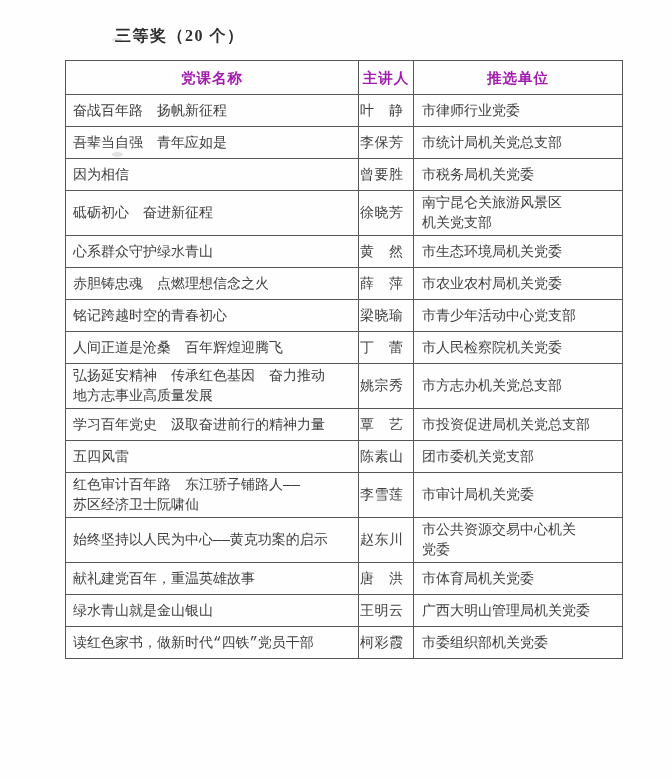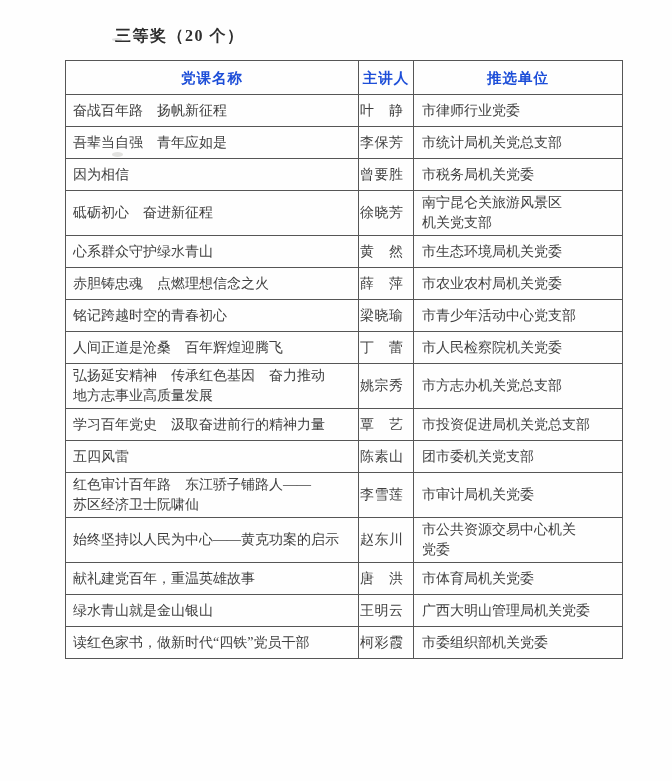--- a/index.html
+++ b/index.html
@@ -37,26 +37,26 @@
     border:1px solid #565656;
     line-height:20px;
     vertical-align:middle;
     white-space:pre-line;
     overflow:hidden;
   }
   .award-table thead th{
     height:29px;
     font-size:14.5px;
     font-weight:bold;
-    color:#1d4ed8;
+    color:#a21caf;
     text-align:center;
     letter-spacing:1px;
     padding:2px;
   }
-  .award-table td{height:27px;padding:2px 3px 2px 7px;text-align:left;}
+  .award-table td{height:27px;padding:2px 3px 2px 7px;text-align:left;font-family:Liberation Mono, monospace;}
   .award-table td.speaker{padding:2px 1px;text-align:left;letter-spacing:0.5px;}
   .award-table td.unit{padding:2px 3px 2px 8px;}
   tr.annotated td:first-child{position:relative;overflow:visible;}
   .ink-line{display:none;}
   tr.annotated .ink-line{
     display:block;
     position:absolute;
     left:-34px;bottom:-5px;
     width:616px;height:6px;
     background:linear-gradient(to bottom,#2a23a0,#160f85 55%,#2a23a0);

